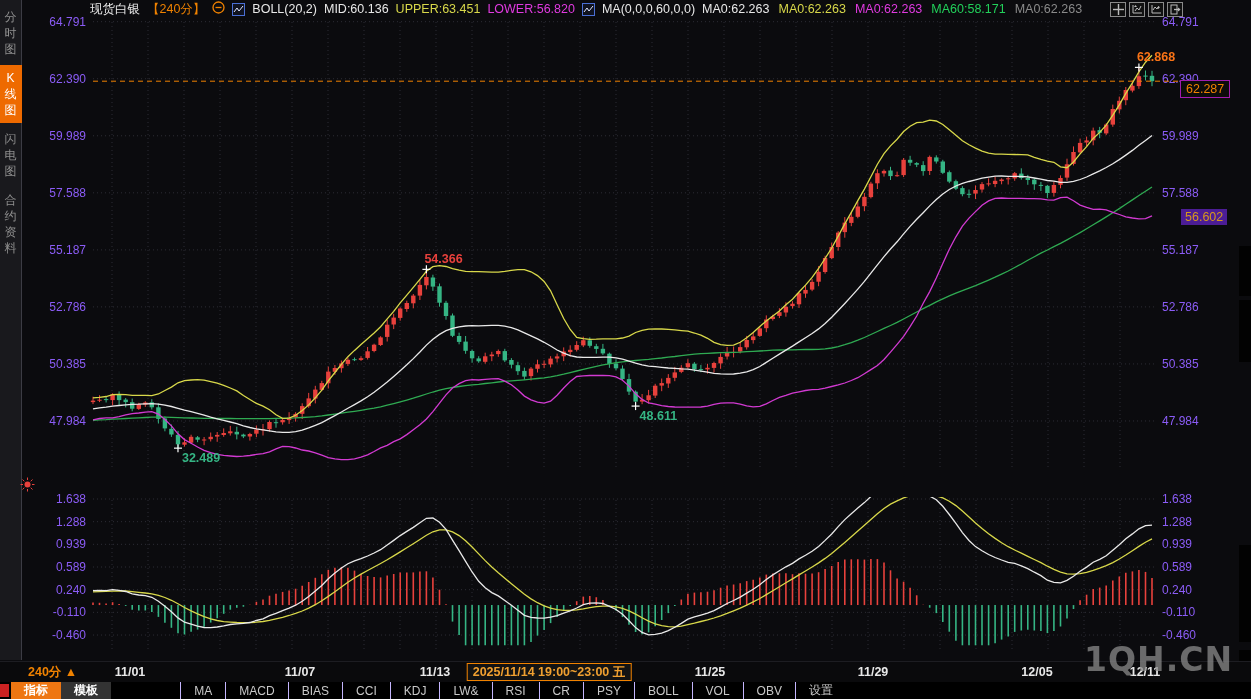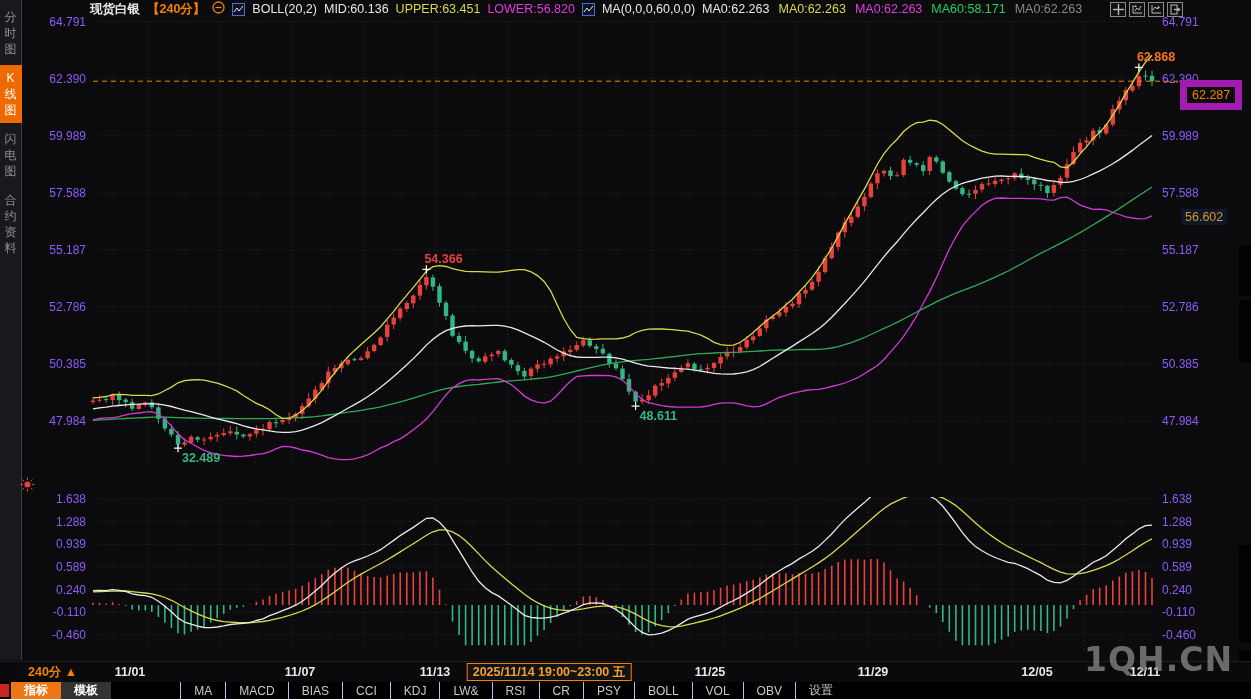--- a/index.html
+++ b/index.html
@@ -8,35 +8,35 @@
   
   #sidebar{position:absolute;left:0;top:0;width:22px;height:660px;background:#19191d;
            border-right:1px solid #3c3c44;display:flex;flex-direction:column;align-items:center;padding-top:4px;box-sizing:border-box;}
   .side-tab{display:flex;flex-direction:column;align-items:center;width:22px;padding:5px 0;margin-bottom:3px;cursor:pointer;}
   .side-tab div{font-size:12px;line-height:16px;color:#909090;}
   .side-tab.active{background:#ee6a00;}
   .side-tab.active div{color:#fff;}
   
   #hdr{position:absolute;left:90px;top:1px;height:16px;display:flex;align-items:center;gap:7px;font-size:12.5px;white-space:nowrap;z-index:3;}
   .w{color:#e8e8e8}.yl{color:#d8d84a}.mg{color:#e03ae0}.or{color:#f08200}
-  .bold{font-weight:bold}
+  .bold{font-weight:normal}
   .mini-ind{width:11px;height:11px;border:1px solid #4a6fd4;background:#10131f;display:inline-block;position:relative;}
   .mini-ind svg{position:absolute;left:0;top:0;}
   #tr-icons{position:absolute;right:68px;top:2px;display:flex;gap:3px;z-index:3;}
   .tr-ic{width:14px;height:13px;border:1px solid #8a8a8a;background:#111;display:flex;align-items:center;justify-content:center;cursor:pointer;}
   
   .tick{position:absolute;font-size:12px;color:#8b5cf6;transform:translateY(-50%);}
   .tick.left{width:56px;text-align:right;left:30px;}
   .tick.right{left:1162px;text-align:left;}
   
   .anno{position:absolute;font-size:12.5px;font-weight:bold;white-space:nowrap;z-index:2;}
   
-  #price-box{position:absolute;left:1180px;border:7px solid #a21caf;background:#0c0c0c;color:#f08200;
+  #price-box{position:absolute;left:1180px;border:1px solid #a21caf;background:#0c0c0c;color:#f08200;
              font-size:12.5px;padding:1px 5px;z-index:3;}
-  #extra-label{position:absolute;left:1181px;background:#0f172a;color:#d7981c;font-size:12.5px;padding:1px 4px;z-index:3;}
+  #extra-label{position:absolute;left:1181px;background:#4c1d95;color:#d7981c;font-size:12.5px;padding:1px 4px;z-index:3;}
   
   #macd-hdr{position:absolute;left:90px;top:477px;display:flex;gap:9px;font-size:12.5px;white-space:nowrap;z-index:2;}
   #macd-sun{position:absolute;left:20px;top:477px;z-index:2;}
   
   #time-row{position:absolute;left:0;top:661px;width:1251px;height:21px;background:#0a0a0c;border-top:1px solid #1d1d22;}
   #interval-btn{position:absolute;left:24px;top:2px;color:#f08200;font-weight:bold;font-size:12.5px;
                 border-bottom:2px solid #f08200;padding:0 4px 2px 4px;cursor:pointer;}
   .tlabel{position:absolute;top:3px;transform:translateX(-50%);font-size:12.5px;font-weight:bold;color:#e8e8e8;}
   #time-highlight{position:absolute;top:1px;transform:translateX(-50%);border:1px solid #f08200;background:#131313;
                   color:#f0a030;font-size:12.5px;font-weight:bold;padding:0 5px;line-height:16px;}

